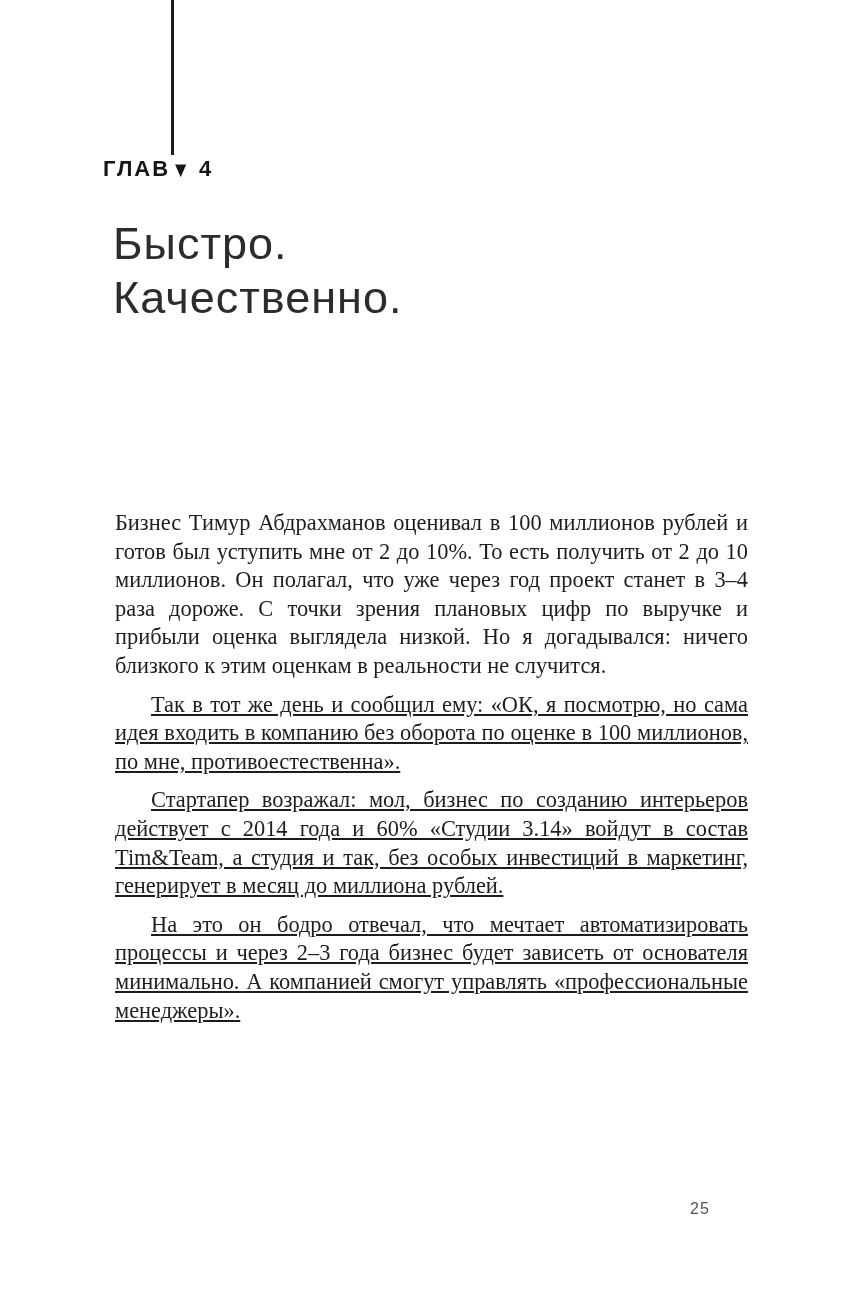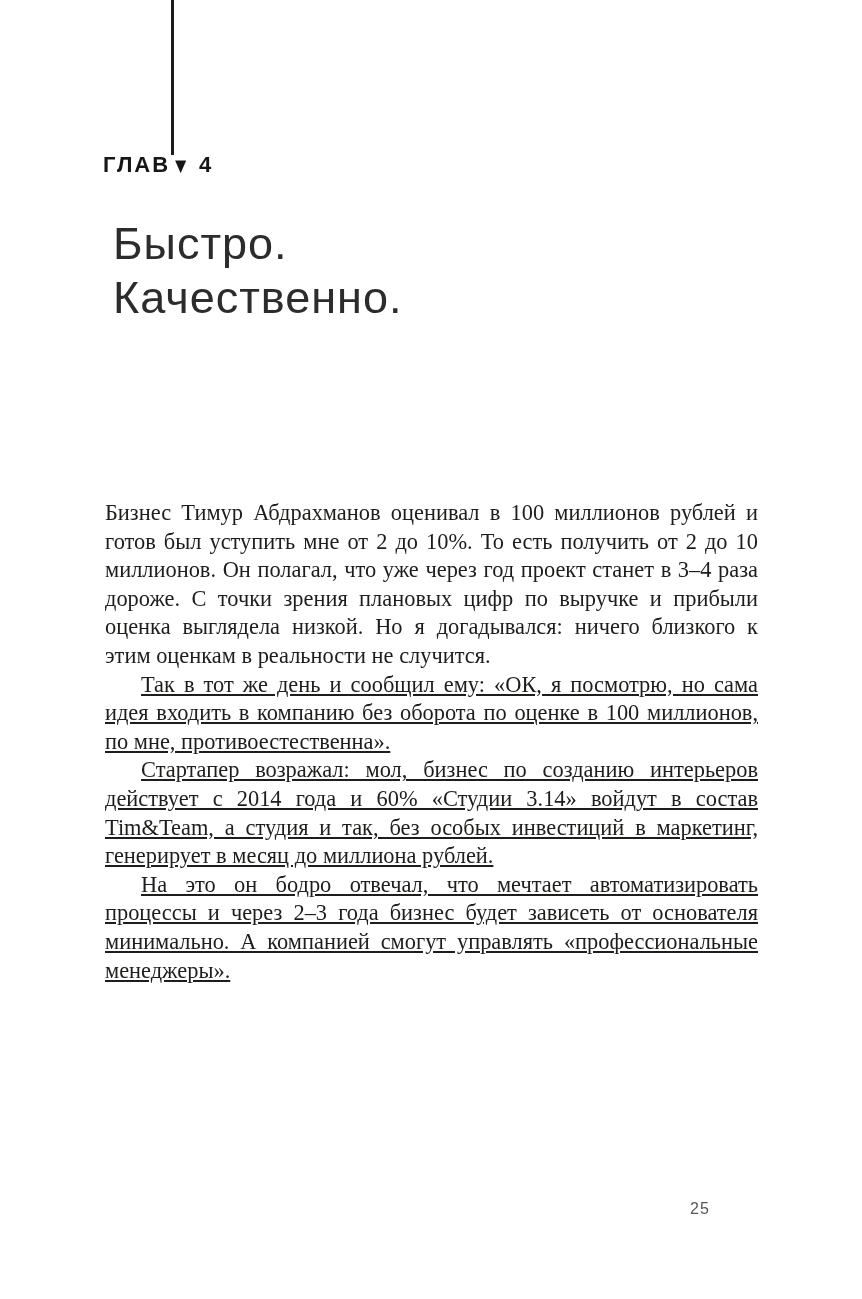--- a/index.html
+++ b/index.html
@@ -30,21 +30,21 @@
   .chapter-label {
     position: absolute;
     left: 103px;
     top: 153px;
     font-family: "Liberation Sans", sans-serif;
     font-weight: 700;
     font-size: 22px;
     letter-spacing: 2px;
     color: #161616;
     white-space: nowrap;
-    line-height: 24px;
+    line-height: 32px;
   }
   .chapter-label .marker {
     display: inline-block;
     font-size: 19px;
     transform: scaleY(1.15);
     letter-spacing: 0;
     margin: 0 1px;
   }
   .chapter-label .num {
     margin-left: 8px;
@@ -71,21 +71,21 @@
     left: 105px;
     top: 499px;
     width: 653px;
     font-family: "Liberation Serif", serif;
     font-size: 22.4px;
     line-height: 28.6px;
     color: #1d1d1b;
     text-align: justify;
   }
   .body-text p {
-    margin: 0;
+    margin: 10px;
   }
   .body-text p.indent {
     text-indent: 36px;
     text-decoration: underline;
   }
 
   
   .page-number {
     position: absolute;
     left: 690px;

